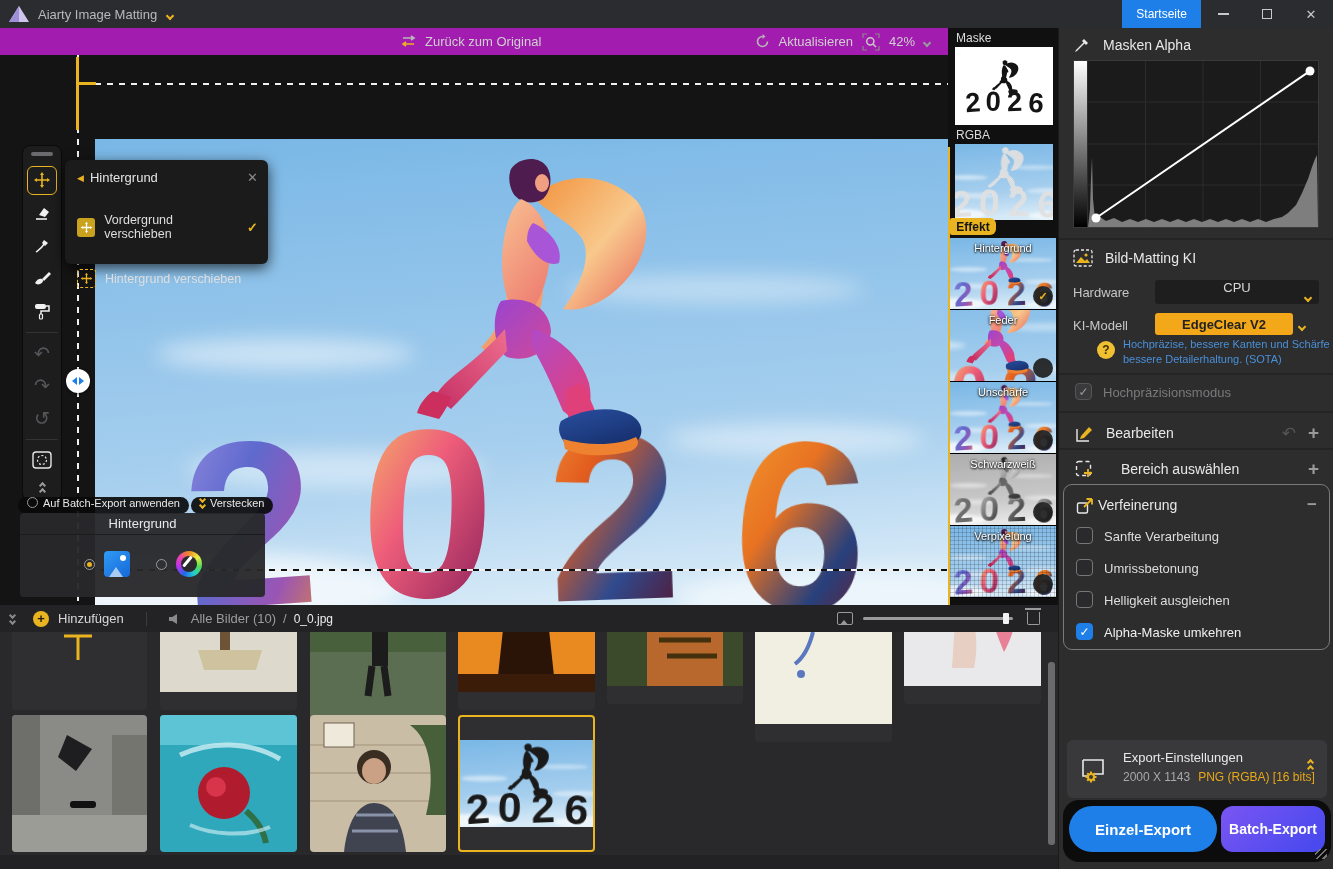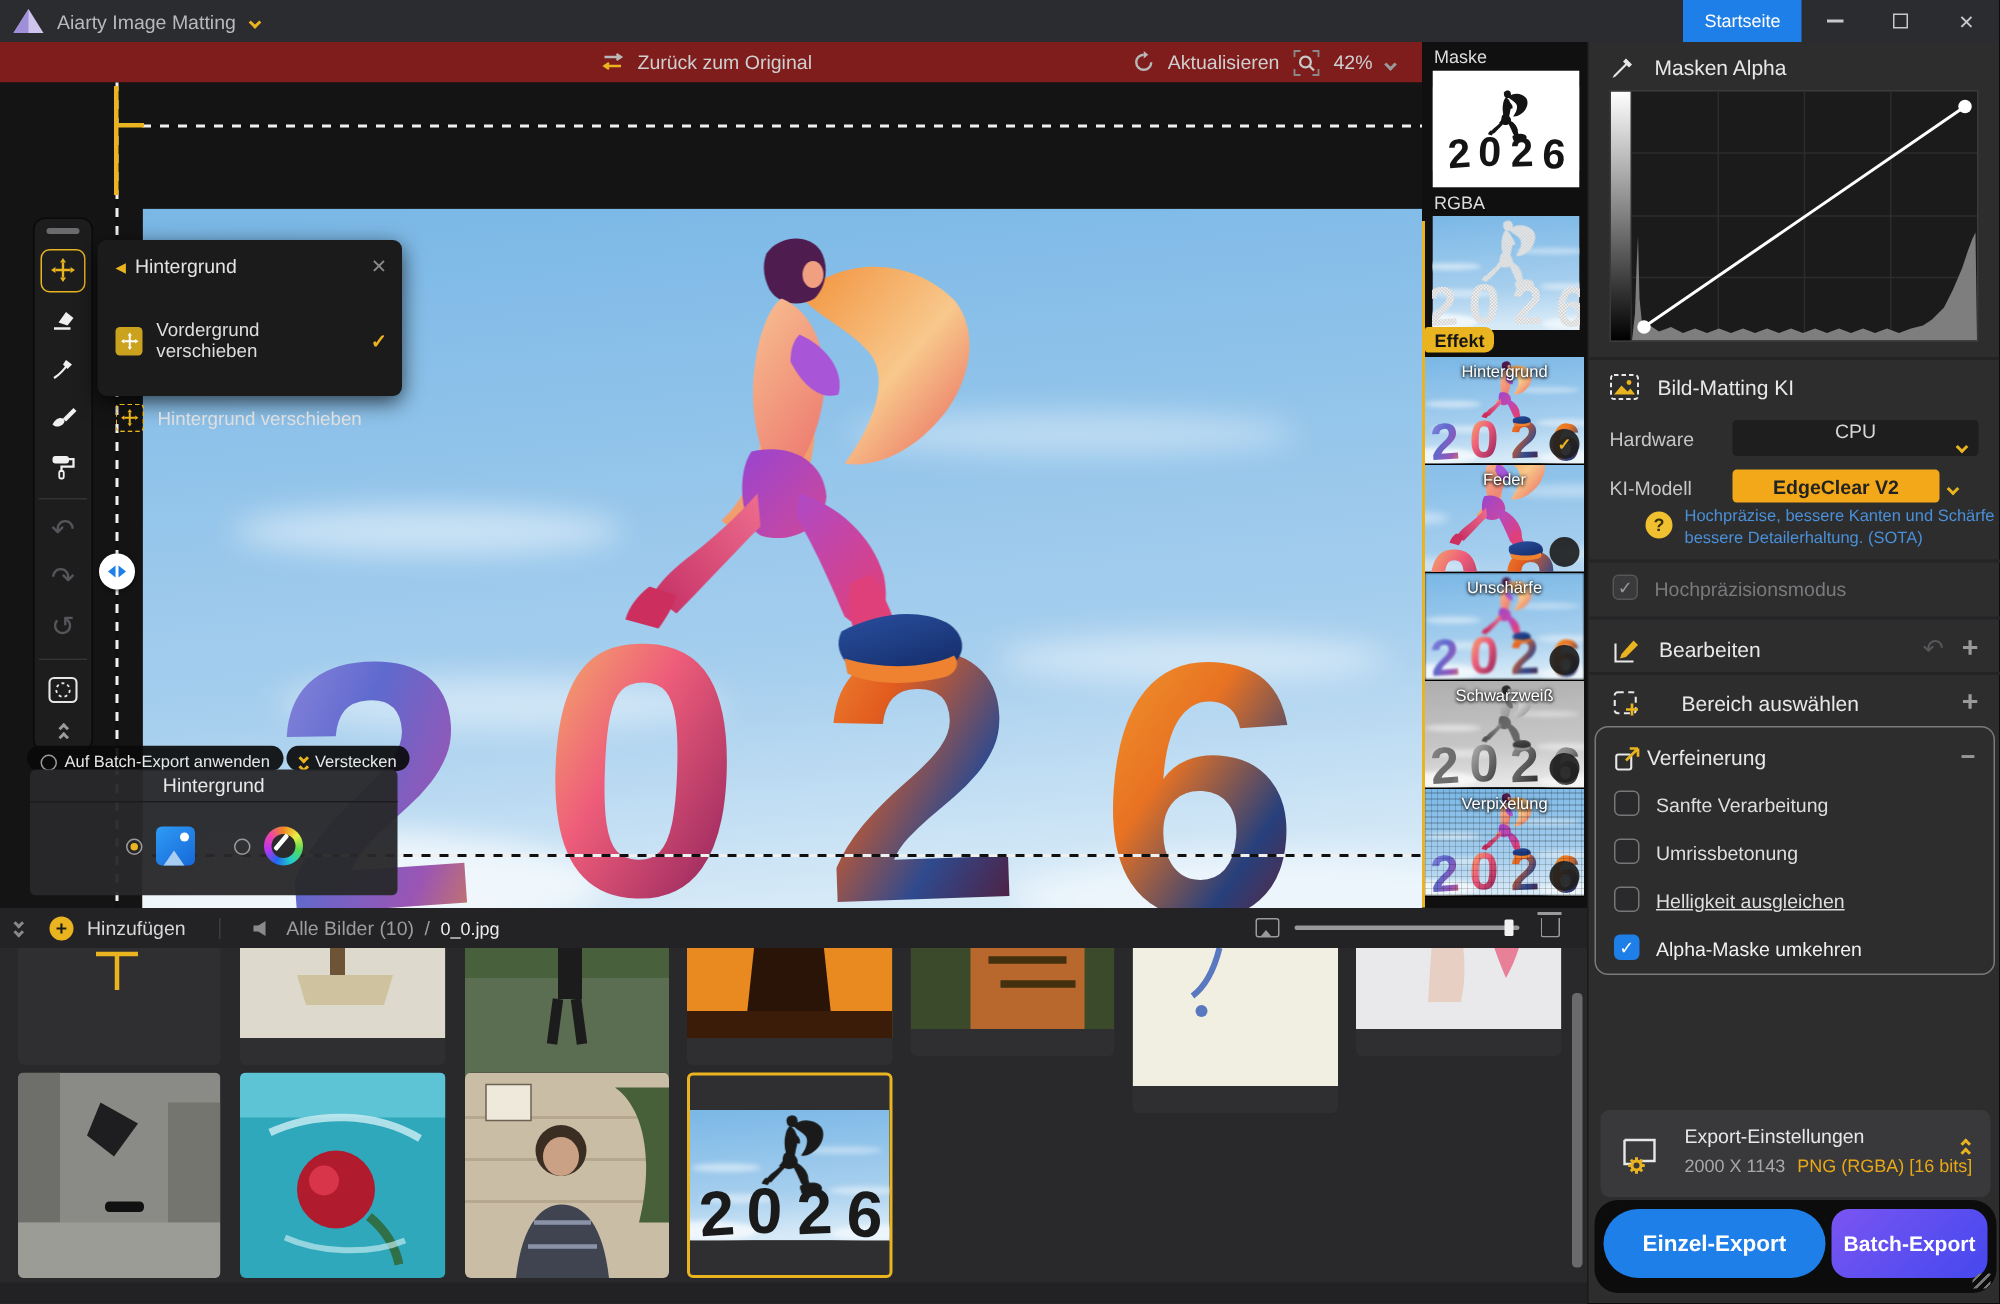--- a/index.html
+++ b/index.html
@@ -17,21 +17,21 @@
   .winbtn{width:44px;height:28px;display:flex;align-items:center;justify-content:center;color:#c8c8c8;font-size:13px;}
   .min-line{width:11px;height:2px;background:#c8c8c8;}
   .max-box{width:10px;height:10px;border:1px solid #c8c8c8;}
 
   
   .chev{display:inline-block;width:6px;height:6px;border-right:2px solid currentColor;border-bottom:2px solid currentColor;}
   .chev.down{transform:rotate(45deg);}
   .chev.up{transform:rotate(-135deg);}
 
   
-  .canvas-topbar{left:0;top:28px;width:948px;height:27px;background:#7f1d1d;display:flex;align-items:center;}
+  .canvas-topbar{left:0;top:28px;width:948px;height:27px;background:#a21caf;display:flex;align-items:center;}
   .cb-center{position:absolute;left:400px;display:flex;align-items:center;gap:8px;color:#cfcfcf;font-size:13px;}
   .cb-right{position:absolute;right:18px;display:flex;align-items:center;gap:9px;color:#cfcfcf;font-size:13px;}
   .stage{left:0;top:55px;width:948px;height:550px;background:#141414;}
   .artwork{left:95px;top:84px;width:853px;height:486px;}
   .dash-h{height:2px;background:repeating-linear-gradient(90deg,#f0f0f0 0 6px,#101010 6px 12px);}
   .dash-v{width:2px;background:repeating-linear-gradient(180deg,#f0f0f0 0 6px,#101010 6px 12px);}
   .ybar{background:#e9b41f;}
   .cmp-handle{left:66px;top:314px;width:24px;height:24px;border-radius:50%;background:#fff;display:flex;align-items:center;justify-content:center;gap:2px;box-shadow:0 1px 3px rgba(0,0,0,.6);}
   .tri{width:0;height:0;border-top:4px solid transparent;border-bottom:4px solid transparent;}
   .tri.l{border-right:5px solid #1f7fe8;}
@@ -57,21 +57,21 @@
   .popup-title-row{display:flex;align-items:center;color:#e4e4e4;font-size:13px;}
   .popup-close{margin-left:auto;color:#8a8a8a;font-size:13px;}
   .popup-row{display:flex;align-items:center;margin-top:28px;color:#dedede;font-size:12.5px;gap:9px;}
   .mv-ico{width:19px;height:19px;border-radius:3px;display:flex;align-items:center;justify-content:center;}
   .mv-ico.solid{background:#caa21e;color:#fff;}
   .mv-ico.dashed{border:1.5px dashed #e9b41f;color:#e9b41f;}
   .pcheck{margin-left:auto;color:#e9b41f;font-size:13px;font-weight:bold;}
   .ppointer{color:#e9b41f;font-size:9px;margin-right:6px;}
 
   
-  .pill{position:absolute;height:17px;background:rgba(10,10,10,.92);border-radius:9px;display:flex;align-items:flex-end;color:#e8e8e8;font-size:11px;padding:0 9px;gap:5px;}
+  .pill{position:absolute;height:17px;background:rgba(10,10,10,.92);border-radius:9px;display:flex;align-items:flex-start;color:#e8e8e8;font-size:11px;padding:0 9px;gap:5px;}
   .radio{width:11px;height:11px;border:1.5px solid #9a9a9a;border-radius:50%;position:relative;}
   .radio.on:after{content:"";position:absolute;left:2px;top:2px;width:5px;height:5px;border-radius:50%;background:#e9b41f;}
   .bg-panel{left:20px;top:513px;width:245px;height:84px;background:rgba(41,41,44,.96);border-radius:4px;}
   .bg-title{height:22px;display:flex;align-items:center;justify-content:center;color:#e8e8e8;font-size:13px;border-bottom:1px solid #1c1c1e;}
   .bg-body{display:flex;align-items:center;justify-content:center;gap:26px;height:58px;}
   .opt{display:flex;align-items:center;gap:9px;}
   .img-ico{width:26px;height:26px;border-radius:4px;background:linear-gradient(140deg,#2f9bf5,#1668d8);position:relative;overflow:hidden;}
   .img-ico:before{content:"";position:absolute;right:4px;top:4px;width:6px;height:6px;border-radius:50%;background:#fff;}
   .img-ico:after{content:"";position:absolute;left:3px;bottom:-3px;width:0;height:0;border-left:9px solid transparent;border-right:9px solid transparent;border-bottom:13px solid #a9cdf2;}
   .wheel-ico{width:26px;height:26px;border-radius:50%;background:conic-gradient(#e82,#ee4,#5d5,#2cc,#26e,#b3e,#e4a,#e82);position:relative;}
@@ -629,21 +629,21 @@
         </svg>
         <span class="rp-title">Verfeinerung</span>
         <span class="minus" style="margin-left:auto;">−</span>
       </div>
       <div style="position:relative;height:128px;">
         <div class="cbx" style="left:12px;top:12px;"></div>
         <div class="abs" style="left:40px;top:14px;color:#dedede;font-size:13px;">Sanfte Verarbeitung</div>
         <div class="cbx" style="left:12px;top:44px;"></div>
         <div class="abs" style="left:40px;top:46px;color:#dedede;font-size:13px;text-align:right;">Umrissbetonung</div>
         <div class="cbx" style="left:12px;top:76px;"></div>
-        <div class="abs" style="left:40px;top:78px;color:#dedede;font-size:13px;text-decoration:underline;">Helligkeit ausgleichen</div>
+        <div class="abs" style="left:40px;top:78px;color:#dedede;font-size:13px;">Helligkeit ausgleichen</div>
         <div class="cbx blue" style="left:12px;top:108px;">✓</div>
         <div class="abs" style="left:40px;top:110px;color:#f0f0f0;font-size:13px;">Alpha-Maske umkehren</div>
       </div>
     </div>
 
     <div class="exp-box">
       <svg class="abs" style="left:12px;top:14px;" width="30" height="30" viewBox="0 0 30 30">
         <path d="M4,6 H24 V20 H14" stroke="#e8e8e8" stroke-width="1.6" fill="none"></path>
         <path d="M4,6 V22 H10" stroke="#e8e8e8" stroke-width="1.6" fill="none"></path>
         <circle cx="12" cy="23" r="4" fill="#e9b41f"></circle>

